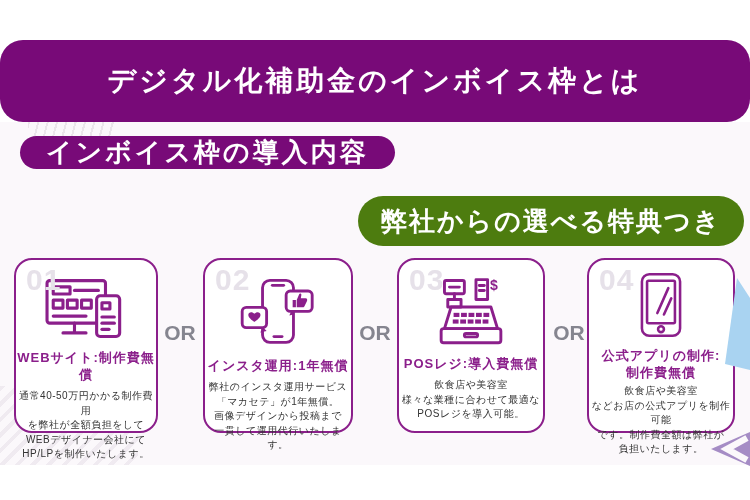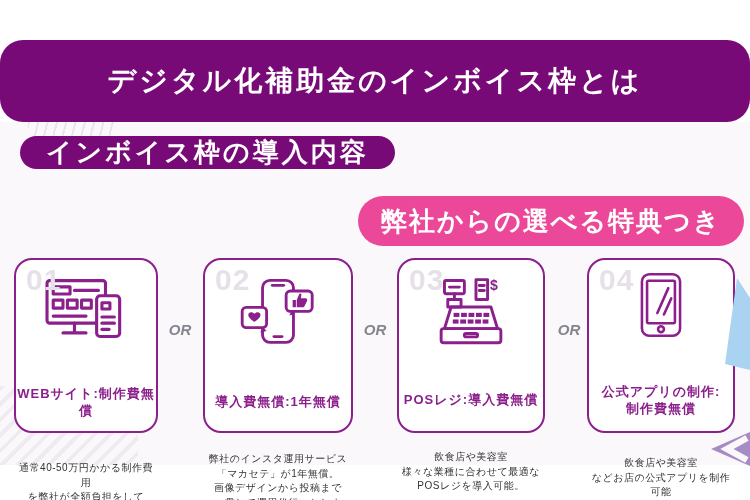--- a/index.html
+++ b/index.html
@@ -34,28 +34,28 @@
   .pill {
     position: absolute; display: flex; align-items: center;
     color: #ffffff; font-weight: bold; white-space: nowrap;
   }
   .pill-purple {
     left: 20px; top: 136px; height: 33px; padding: 0 26px;
     background: #780a78; border-radius: 24px; font-size: 26px; letter-spacing: 3px;
   }
   .pill-orange {
     left: 358px; top: 196px; height: 50px; padding: 0 23px;
-    background: #ec4899; border-radius: 25px; font-size: 26px; letter-spacing: 2px;
+    background: #4d7c0f; border-radius: 25px; font-size: 26px; letter-spacing: 2px;
   }
 
   
   .card {
     position: absolute; top: 258px; height: 175px;
     background: #ffffff; border: 2px solid #8b1f8b; border-radius: 18px;
-    display: flex; flex-direction: column; align-items: center; gap: 36px;
+    display: flex; flex-direction: column; align-items: center;
   }
   .card-1 { left: 14px;  width: 144px; }
   .card-2 { left: 203px; width: 150px; }
   .card-3 { left: 397px; width: 148px; }
   .card-4 { left: 587px; width: 148px; }
   .card-number {
     position: absolute; top: 3px; left: 10px;
     font-size: 30px; font-weight: bold; color: #e6e1e9; letter-spacing: 1px;
   }
   .card-icon { margin-top: 18px; flex: 0 0 auto; }
@@ -69,21 +69,21 @@
     color: #333333; font-size: 10px; font-weight: normal; letter-spacing: 0.5px; line-height: 14.5px;
   }
   .card-4 .card-body { margin-top: 3px; }
   svg .st { fill: none; stroke: #8b1f8b; stroke-width: 3.5; stroke-linecap: round; stroke-linejoin: round; }
   svg .stf { fill: #8b1f8b; stroke: none; }
   svg .stw { fill: #ffffff; stroke: #8b1f8b; stroke-width: 3.5; stroke-linejoin: round; }
 
   
   .or-label {
     position: absolute; top: 321px; transform: translateX(-50%);
-    color: #85858f; font-size: 15px; font-weight: bold; font-style: italic;
+    color: #85858f; font-size: 21px; font-weight: bold;
   }
   .or-1 { left: 180px; }
   .or-2 { left: 375px; }
   .or-3 { left: 569px; }
 
   
   .deco { position: absolute; }
 </style>
 </head>
 <body>
@@ -136,21 +136,21 @@
         <line class="st" x1="41" y1="9" x2="55" y2="9"></line>
         <line class="st" x1="43" y1="72" x2="53" y2="72"></line>
         <rect class="stw" x="4" y="36" width="30" height="25" rx="5"></rect>
         <path class="stf" d="M19,44 c-2.5,-3 -7.5,-2.5 -7.5,1.5 c0,4 7.5,8.5 7.5,8.5 c0,0 7.5,-4.5 7.5,-8.5 c0,-4 -5,-4.5 -7.5,-1.5 z"></path>
         <path class="stf" d="M30,61 l-4,6 l8,-2 z"></path>
         <rect class="stw" x="58" y="16" width="32" height="25" rx="5"></rect>
         <path class="stf" d="M66,27 h4 v9 h-4 z M71,27 l3,-7 c0.6,-1.5 3,-1 2.7,1 l-0.7,4 h6 c2,0 2.3,2.5 1.5,3.6 l-3,6 c-0.5,1 -1.5,1.4 -2.5,1.4 h-7 z"></path>
         <path class="stf" d="M64,41 l-2,5 l6,-1.5 z"></path>
       </svg>
     </span>
-    <div class="card-title">導入費無償:1年無償</div>
+    <div class="card-title">インスタ運用:1年無償</div>
     <div class="card-body">弊社のインスタ運用サービス
 「マカセテ」が1年無償。
 画像デザインから投稿まで
 一貫して運用代行いたします。</div>
   </div>
 
   <div class="card card-3">
     <div class="card-number">03</div>
     <span class="card-icon">
       <svg width="80" height="68" viewBox="0 0 96 82">

